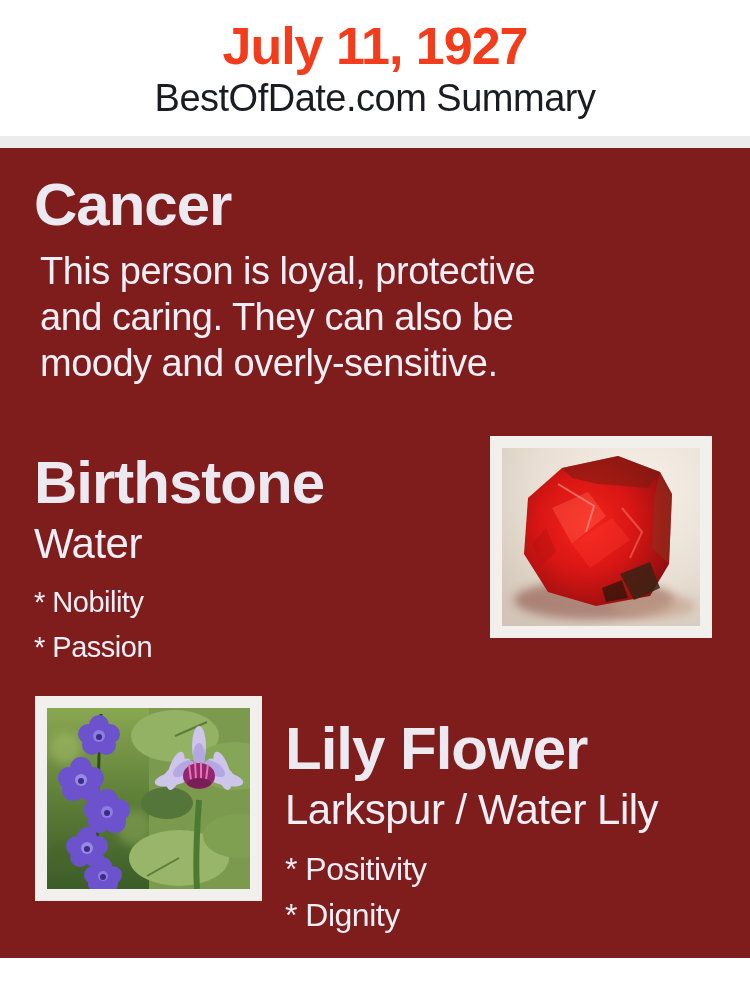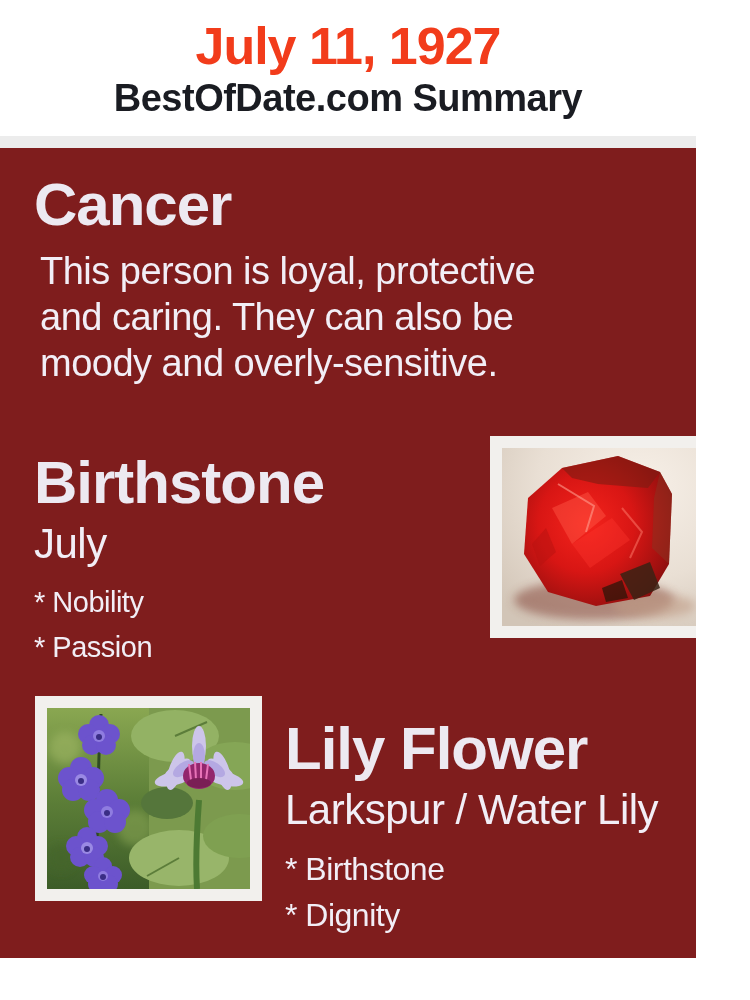--- a/index.html
+++ b/index.html
@@ -1,35 +1,35 @@
 <!DOCTYPE html>
 <html><head>
 <meta charset="utf-8">
 <style>
   html, body { margin: 0; padding: 0; background: #ffffff; }
   .page {
     position: relative;
-    width: 696px;
+    width: 750px;
     height: 1000px;
     overflow: hidden;
     font-family: "Liberation Sans", sans-serif;
     background: #ffffff;
   }
   
   .header { text-align: center; padding-top: 16px; }
   .date-title {
     font-size: 52px;
     font-weight: 700;
     line-height: 60px;
     letter-spacing: -1px;
     color: #F23C1B;
   }
   .site-summary {
     font-size: 38px;
-    font-weight: 700;
+    font-weight: 400;
     line-height: 44px;
     letter-spacing: -0.5px;
     color: #1A1C22;
   }
   .born-line {
     font-size: 31px;
     line-height: 38px;
     letter-spacing: -0.5px;
     color: #3D4F5F;
   }
@@ -96,21 +96,21 @@
     <div class="zodiac-heading">Cancer</div>
 
     <div class="zodiac-desc">
       <div>This person is loyal, protective</div>
       <div>and caring. They can also be</div>
       <div>moody and overly-sensitive.</div>
     </div>
 
     <div class="birthstone-col">
       <div class="section-heading">Birthstone</div>
-      <div class="section-subtitle">July</div>
+      <div class="section-subtitle">Water</div>
       <div class="trait-list">
         <div class="trait">* Nobility</div>
         <div class="trait">* Passion</div>
       </div>
     </div>
 
     <div class="photo-frame ruby-frame">
       <svg width="198" height="178" viewBox="0 0 198 178">
         <defs>
           <radialGradient id="rubyBg" cx="70%" cy="22%" r="95%">
@@ -243,19 +243,19 @@
           </g>
           <ellipse cx="0" cy="13" rx="12" ry="5" fill="#7a1f55"></ellipse>
         </g>
       </svg>
     </div>
 
     <div class="birthflower-col">
       <div class="section-heading">Lily Flower</div>
       <div class="section-subtitle">Larkspur / Water Lily</div>
       <div class="trait-list">
-        <div class="trait">* Birthstone</div>
+        <div class="trait">* Positivity</div>
         <div class="trait">* Dignity</div>
       </div>
     </div>
 
   </div>
 </div>
 
 </body></html>

